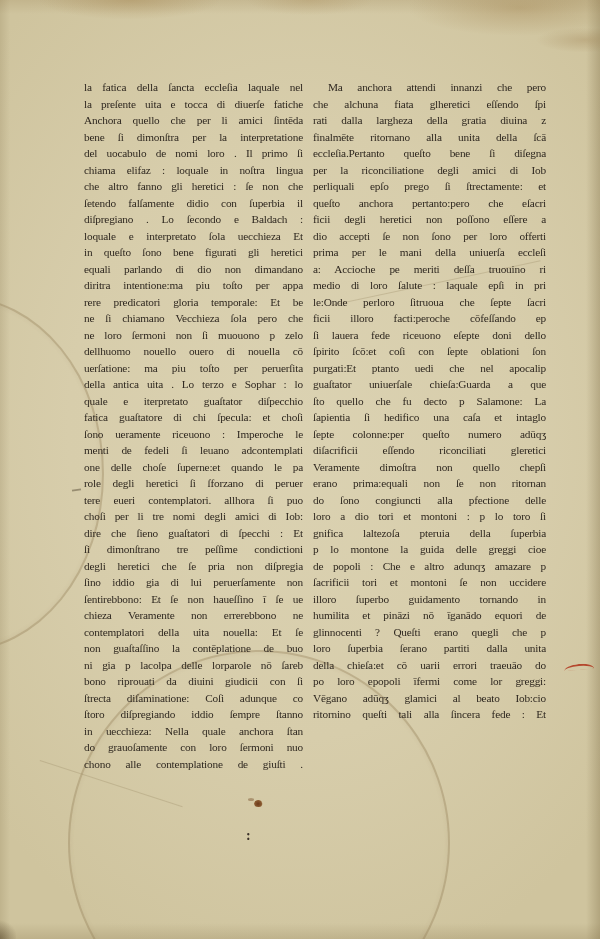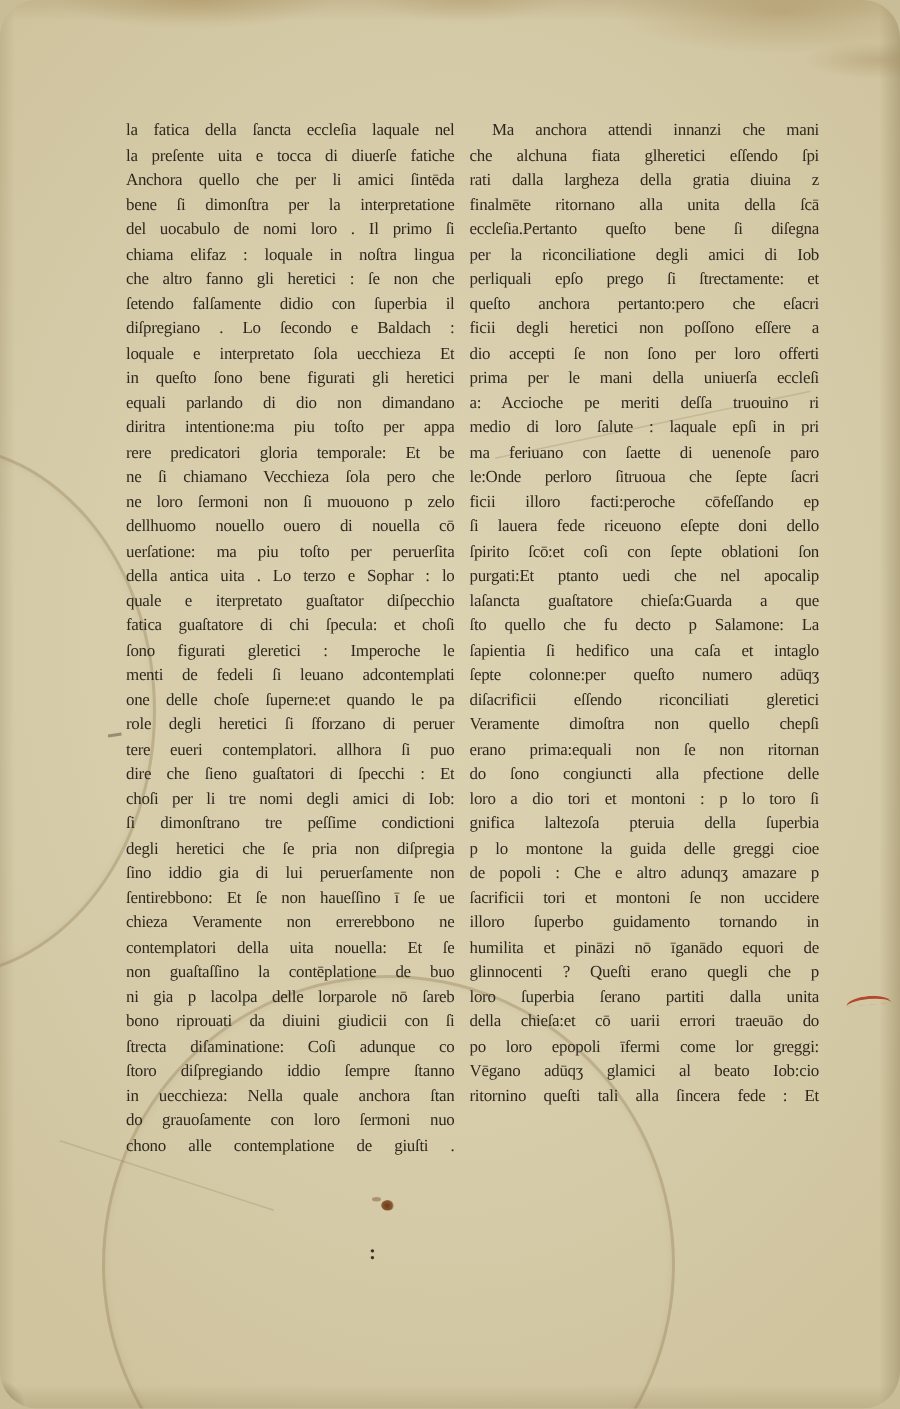--- a/index.html
+++ b/index.html
@@ -16,21 +16,20 @@
     background:
       radial-gradient(ellipse 130px 28px at 130px 0px, rgba(164,132,78,0.40), rgba(164,132,78,0) 70%),
       radial-gradient(ellipse 90px 22px at 310px 0px, rgba(170,140,88,0.30), rgba(170,140,88,0) 70%),
       radial-gradient(ellipse 160px 40px at 520px 8px, rgba(158,126,74,0.38), rgba(158,126,74,0) 70%),
       radial-gradient(ellipse 70px 18px at 585px 40px, rgba(150,118,70,0.30), rgba(150,118,70,0) 70%),
       linear-gradient(to bottom, rgba(140,112,64,0.18) 0px, rgba(140,112,64,0) 14px),
       linear-gradient(to left, rgba(110,92,52,0.30) 0px, rgba(110,92,52,0) 14px),
       linear-gradient(to right, rgba(110,92,52,0.16) 0px, rgba(110,92,52,0) 10px),
       linear-gradient(to top, rgba(120,100,58,0.20) 0px, rgba(120,100,58,0) 16px),
       radial-gradient(ellipse 420px 560px at 300px 430px, #dbd2b2 0%, #d7cdab 55%, #cfc49e 100%);
-    border-radius: 25px;
   }
   
   .stamp-circle {
     position: absolute;
     border-radius: 50%;
     border: 2px solid rgba(148,126,88,0.38);
     box-shadow: inset 0 0 4px rgba(148,126,88,0.12);
   }
   #stamp-left   { left: -185px; top: 296px; width: 285px; height: 352px; }
   #stamp-bottom { left: 68px;  top: 650px; width: 378px; height: 382px; }
@@ -137,64 +136,63 @@
       <div class="line">equali parlando di dio non dimandano</div>
       <div class="line">diritra intentione:ma piu toſto per appa</div>
       <div class="line">rere predicatori gloria temporale: Et be</div>
       <div class="line">ne ſi chiamano Vecchieza ſola pero che</div>
       <div class="line">ne loro ſermoni non ſi muouono p zelo</div>
       <div class="line">dellhuomo nouello ouero di nouella cō</div>
       <div class="line">uerſatione: ma piu toſto per peruerſita</div>
       <div class="line">della antica uita . Lo terzo e Sophar : lo</div>
       <div class="line">quale e iterpretato guaſtator diſpecchio</div>
       <div class="line">fatica guaſtatore di chi ſpecula: et choſi</div>
-      <div class="line">ſono figurati gleretici : Imperoche le</div>
+      <div class="line">ſono ueramente riceuono : Imperoche le</div>
       <div class="line">menti de fedeli ſi leuano adcontemplati</div>
       <div class="line">one delle choſe ſuperne:et quando le pa</div>
       <div class="line">role degli heretici ſi ſforzano di peruer</div>
       <div class="line">tere eueri contemplatori. allhora ſi puo</div>
+      <div class="line">choſi per li tre nomi degli amici di Iob:</div>
       <div class="line">dire che ſieno guaſtatori di ſpecchi : Et</div>
-      <div class="line">choſi per li tre nomi degli amici di Iob:</div>
       <div class="line">ſi dimonſtrano tre peſſime condictioni</div>
       <div class="line">degli heretici che ſe pria non diſpregia</div>
       <div class="line">ſino iddio gia di lui peruerſamente non</div>
       <div class="line">ſentirebbono: Et ſe non haueſſino ī ſe ue</div>
       <div class="line">chieza Veramente non errerebbono ne</div>
       <div class="line">contemplatori della uita nouella: Et ſe</div>
       <div class="line">non guaſtaſſino la contēplatione de buo</div>
       <div class="line">ni gia p lacolpa delle lorparole nō ſareb</div>
       <div class="line">bono riprouati da diuini giudicii con ſi</div>
       <div class="line">ſtrecta diſaminatione: Coſi adunque co</div>
       <div class="line">ſtoro diſpregiando iddio ſempre ſtanno</div>
       <div class="line">in uecchieza: Nella quale anchora ſtan</div>
       <div class="line">do grauoſamente con loro ſermoni nuo</div>
       <div class="line">chono alle contemplatione de giuſti .</div>
     </div>
 
   <div class="col col-right">
-      <div class="line">Ma anchora attendi innanzi che mani</div>
+      <div class="line">Ma anchora attendi innanzi che pero</div>
       <div class="line">che alchuna fiata glheretici eſſendo ſpi</div>
       <div class="line">rati dalla largheza della gratia diuina z</div>
       <div class="line">finalmēte ritornano alla unita della ſcā</div>
       <div class="line">eccleſia.Pertanto queſto bene ſi diſegna</div>
       <div class="line">per la riconciliatione degli amici di Iob</div>
       <div class="line">perliquali epſo prego ſi ſtrectamente: et</div>
       <div class="line">queſto anchora pertanto:pero che eſacri</div>
       <div class="line">ficii degli heretici non poſſono eſſere a</div>
       <div class="line">dio accepti ſe non ſono per loro offerti</div>
       <div class="line">prima per le mani della uniuerſa eccleſi</div>
       <div class="line">a: Accioche pe meriti deſſa truouino ri</div>
       <div class="line">medio di loro ſalute : laquale epſi in pri</div>
-      <div class="line">ma feriuano con ſaette di uenenoſe paro</div>
       <div class="line">le:Onde perloro ſitruoua che ſepte ſacri</div>
       <div class="line">ficii illoro facti:peroche cōfeſſando ep</div>
       <div class="line">ſi lauera fede riceuono eſepte doni dello</div>
       <div class="line">ſpirito ſcō:et coſi con ſepte oblationi ſon</div>
       <div class="line">purgati:Et ptanto uedi che nel apocalip</div>
-      <div class="line">laſancta guaſtatore chieſa:Guarda a que</div>
+      <div class="line">guaſtator uniuerſale chieſa:Guarda a que</div>
       <div class="line">ſto quello che fu decto p Salamone: La</div>
       <div class="line">ſapientia ſi hedifico una caſa et intaglo</div>
       <div class="line">ſepte colonne:per queſto numero adūqʒ</div>
       <div class="line">diſacrificii eſſendo riconciliati gleretici</div>
       <div class="line">Veramente dimoſtra non quello chepſi</div>
       <div class="line">erano prima:equali non ſe non ritornan</div>
       <div class="line">do ſono congiuncti alla pfectione delle</div>
       <div class="line">loro a dio tori et montoni : p lo toro ſi</div>
       <div class="line">gnifica laltezoſa pteruia della ſuperbia</div>
       <div class="line">p lo montone la guida delle greggi cioe</div>

